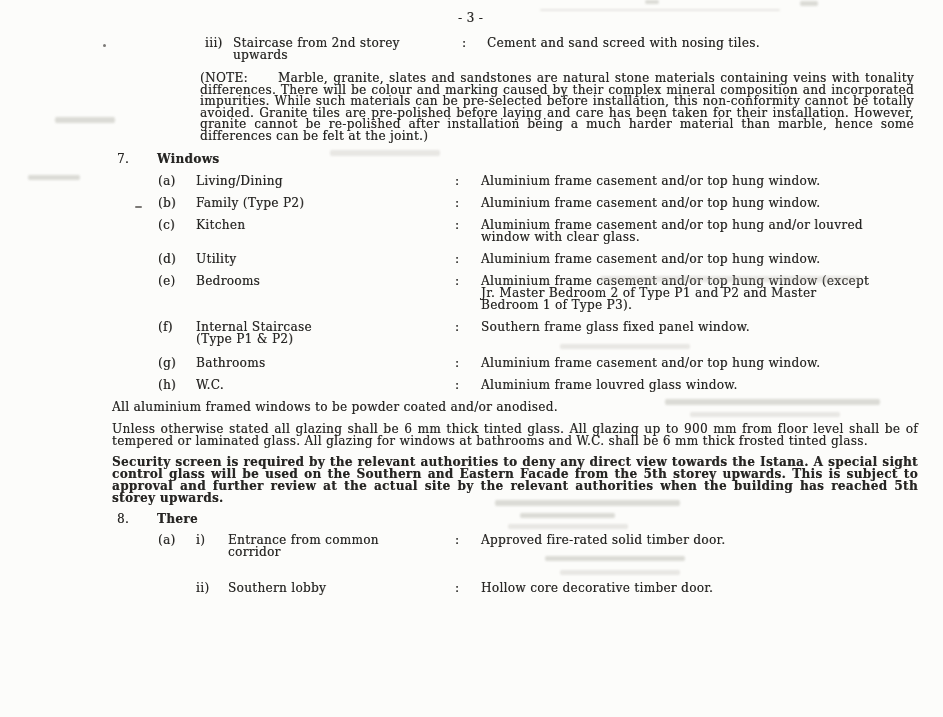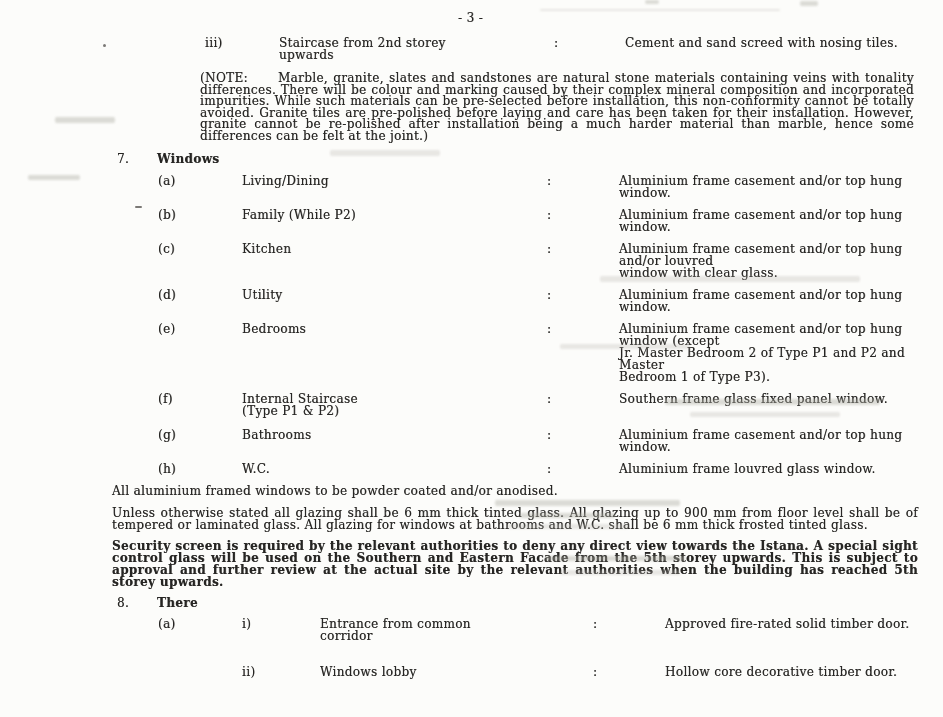--- a/index.html
+++ b/index.html
@@ -19,21 +19,21 @@
     text-shadow: 0.35px 0.3px 0.45px rgba(45,44,40,0.55);
   }
   .page-number {
     margin-left: 348px;
     width: 40px;
     white-space: nowrap;
   }
   .pre { white-space: pre-line; }
 
   
-  .spec-row { display: grid; gap: 46px; }
+  .spec-row { display: grid; }
   .row-staircase {
     margin-top: 13px;
     margin-left: 95px;
     grid-template-columns: 28px 229px 25px 1fr;
   }
   .row-window {
     margin-left: 48px;
     margin-bottom: 10px;
     grid-template-columns: 38px 259px 26px 1fr;
   }
@@ -128,21 +128,21 @@
   </div>
 
   <div class="spec-row row-window">
     <span>(a)</span>
     <span class="pre">Living/Dining</span>
     <span>:</span>
     <span class="pre">Aluminium frame casement and/or top hung window.</span>
   </div>
   <div class="spec-row row-window">
     <span>(b)</span>
-    <span class="pre">Family (While P2)</span>
+    <span class="pre">Family (Type P2)</span>
     <span>:</span>
     <span class="pre">Aluminium frame casement and/or top hung window.</span>
   </div>
   <div class="spec-row row-window">
     <span>(c)</span>
     <span class="pre">Kitchen</span>
     <span>:</span>
     <span class="pre">Aluminium frame casement and/or top hung and/or louvred
 window with clear glass.</span>
   </div>
@@ -193,18 +193,18 @@
     <span>(a)</span>
     <span>i)</span>
     <span class="pre">Entrance from common
 corridor</span>
     <span>:</span>
     <span class="pre">Approved fire-rated solid timber door.</span>
   </div>
   <div class="spec-row row-door row-door-2">
     <span></span>
     <span>ii)</span>
-    <span class="pre">Windows lobby</span>
+    <span class="pre">Southern lobby</span>
     <span>:</span>
     <span class="pre">Hollow core decorative timber door.</span>
   </div>
 
 </div>
 
 </body></html>

